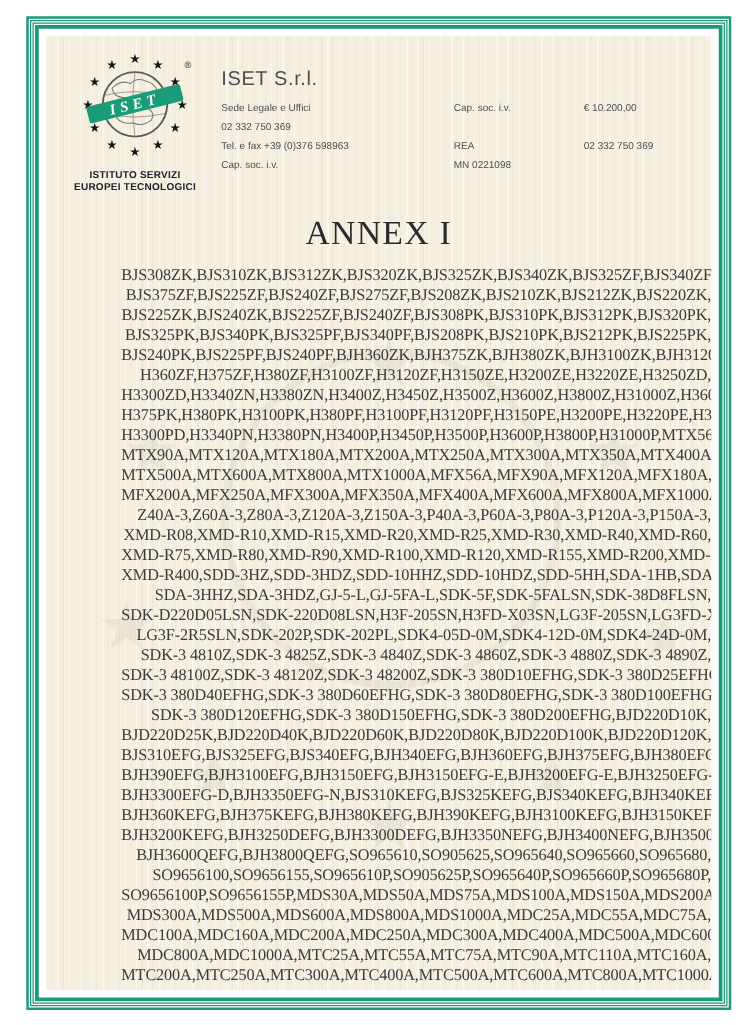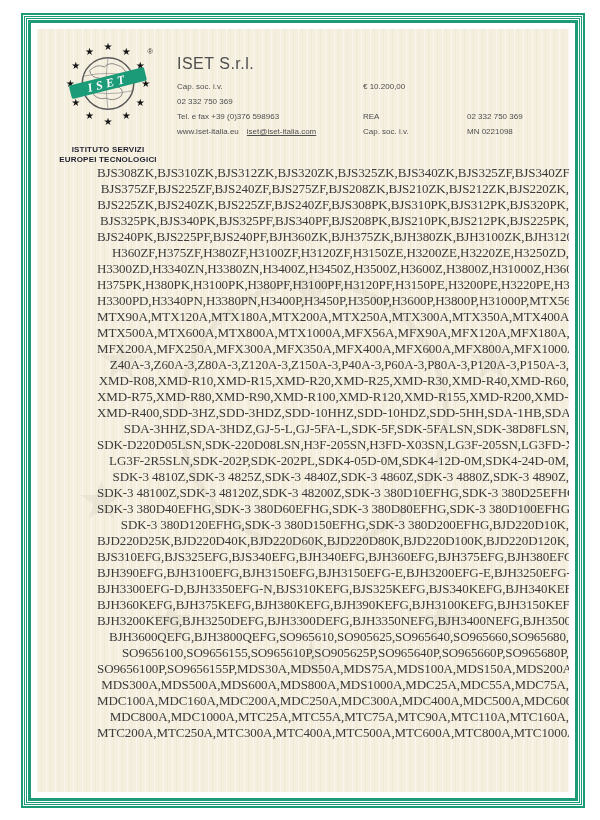--- a/index.html
+++ b/index.html
@@ -22,21 +22,21 @@
         rgba(233,223,198,0.35) 4px 5px, rgba(255,255,255,0) 5px 9px),
       #f5efdf;
   }
   .watermark{position:absolute;left:0;top:0;right:0;bottom:0;pointer-events:none;opacity:0.07;}
   .watermark .wm-star{position:absolute;font-size:54px;color:#6b6553;}
   .watermark .wm-globe{position:absolute;left:140px;top:250px;width:260px;height:260px;
     border:6px solid #6b6553;border-radius:50%;}
   
   .header{position:relative;display:flex;padding:14px 16px 0 12px;}
   .logo-col{width:118px;text-align:center;flex:0 0 auto;}
-  .logo-caption{font-weight:bold;font-size:8px;line-height:10px;color:#1f1f2e;letter-spacing:0.2px;margin-top:10px;}
+  .logo-caption{font-weight:bold;font-size:8px;line-height:10px;color:#1f1f2e;letter-spacing:0.2px;margin-top:0;}
   .info-col{flex:1;padding-left:10px;padding-top:12px;}
   .company-name{font-size:16px;color:#4e4e4e;letter-spacing:0.5px;margin-bottom:6px;}
   .hrow{display:grid;grid-template-columns:186px 104px auto;font-size:8px;color:#4e4e4e;line-height:15px;}
   .hrow .val{color:#4e4e4e;}
   .email-link{text-decoration:underline;color:#4e4e4e;}
   .addr .gap{display:inline-block;width:8px;}
   
   .title{
     font-family:"Liberation Serif",serif;font-weight:normal;
     font-size:27px;color:#2a2a2a;text-align:center;letter-spacing:1px;
@@ -106,41 +106,40 @@
           <div class="logo-caption">
             <div>ISTITUTO SERVIZI</div>
             <div>EUROPEI TECNOLOGICI</div>
           </div>
         </div>
 
         <div class="info-col">
           <div class="company-name">ISET S.r.l.</div>
 
           <div class="hrow">
+            <span class="addr">Sede Legale e Uffici</span>
             <span class="lbl">Cap. soc. i.v.</span>
             <span class="val">€ 10.200,00</span>
           </div>
           <div class="hrow">
             <span class="val">02 332 750 369</span>
           </div>
           <div class="hrow">
             <span class="addr">Tel. e fax +39 (0)376 598963</span>
             <span class="lbl">REA</span>
             <span class="val">02 332 750 369</span>
           </div>
           <div class="hrow">
-            <span class="addr">
-              <span>www.iset-italia.eu</span><span class="gap"></span><a class="email-link">iset@iset-italia.com</a>
-            </span>
             <span class="lbl">Cap. soc. i.v.</span>
             <span class="val">MN 0221098</span>
           </div>
         </div>
       </div>
 
+      <h1 class="title">ANNEX I</h1>
 
       <div class="annex-body">BJS308ZK,BJS310ZK,BJS312ZK,BJS320ZK,BJS325ZK,BJS340ZK,BJS325ZF,BJS340ZF,
 BJS375ZF,BJS225ZF,BJS240ZF,BJS275ZF,BJS208ZK,BJS210ZK,BJS212ZK,BJS220ZK,
 BJS225ZK,BJS240ZK,BJS225ZF,BJS240ZF,BJS308PK,BJS310PK,BJS312PK,BJS320PK,
 BJS325PK,BJS340PK,BJS325PF,BJS340PF,BJS208PK,BJS210PK,BJS212PK,BJS225PK,
 BJS240PK,BJS225PF,BJS240PF,BJH360ZK,BJH375ZK,BJH380ZK,BJH3100ZK,BJH3120ZK,
 H360ZF,H375ZF,H380ZF,H3100ZF,H3120ZF,H3150ZE,H3200ZE,H3220ZE,H3250ZD,
 H3300ZD,H3340ZN,H3380ZN,H3400Z,H3450Z,H3500Z,H3600Z,H3800Z,H31000Z,H360PK,
 H375PK,H380PK,H3100PK,H380PF,H3100PF,H3120PF,H3150PE,H3200PE,H3220PE,H3250PD,
 H3300PD,H3340PN,H3380PN,H3400P,H3450P,H3500P,H3600P,H3800P,H31000P,MTX56A,

